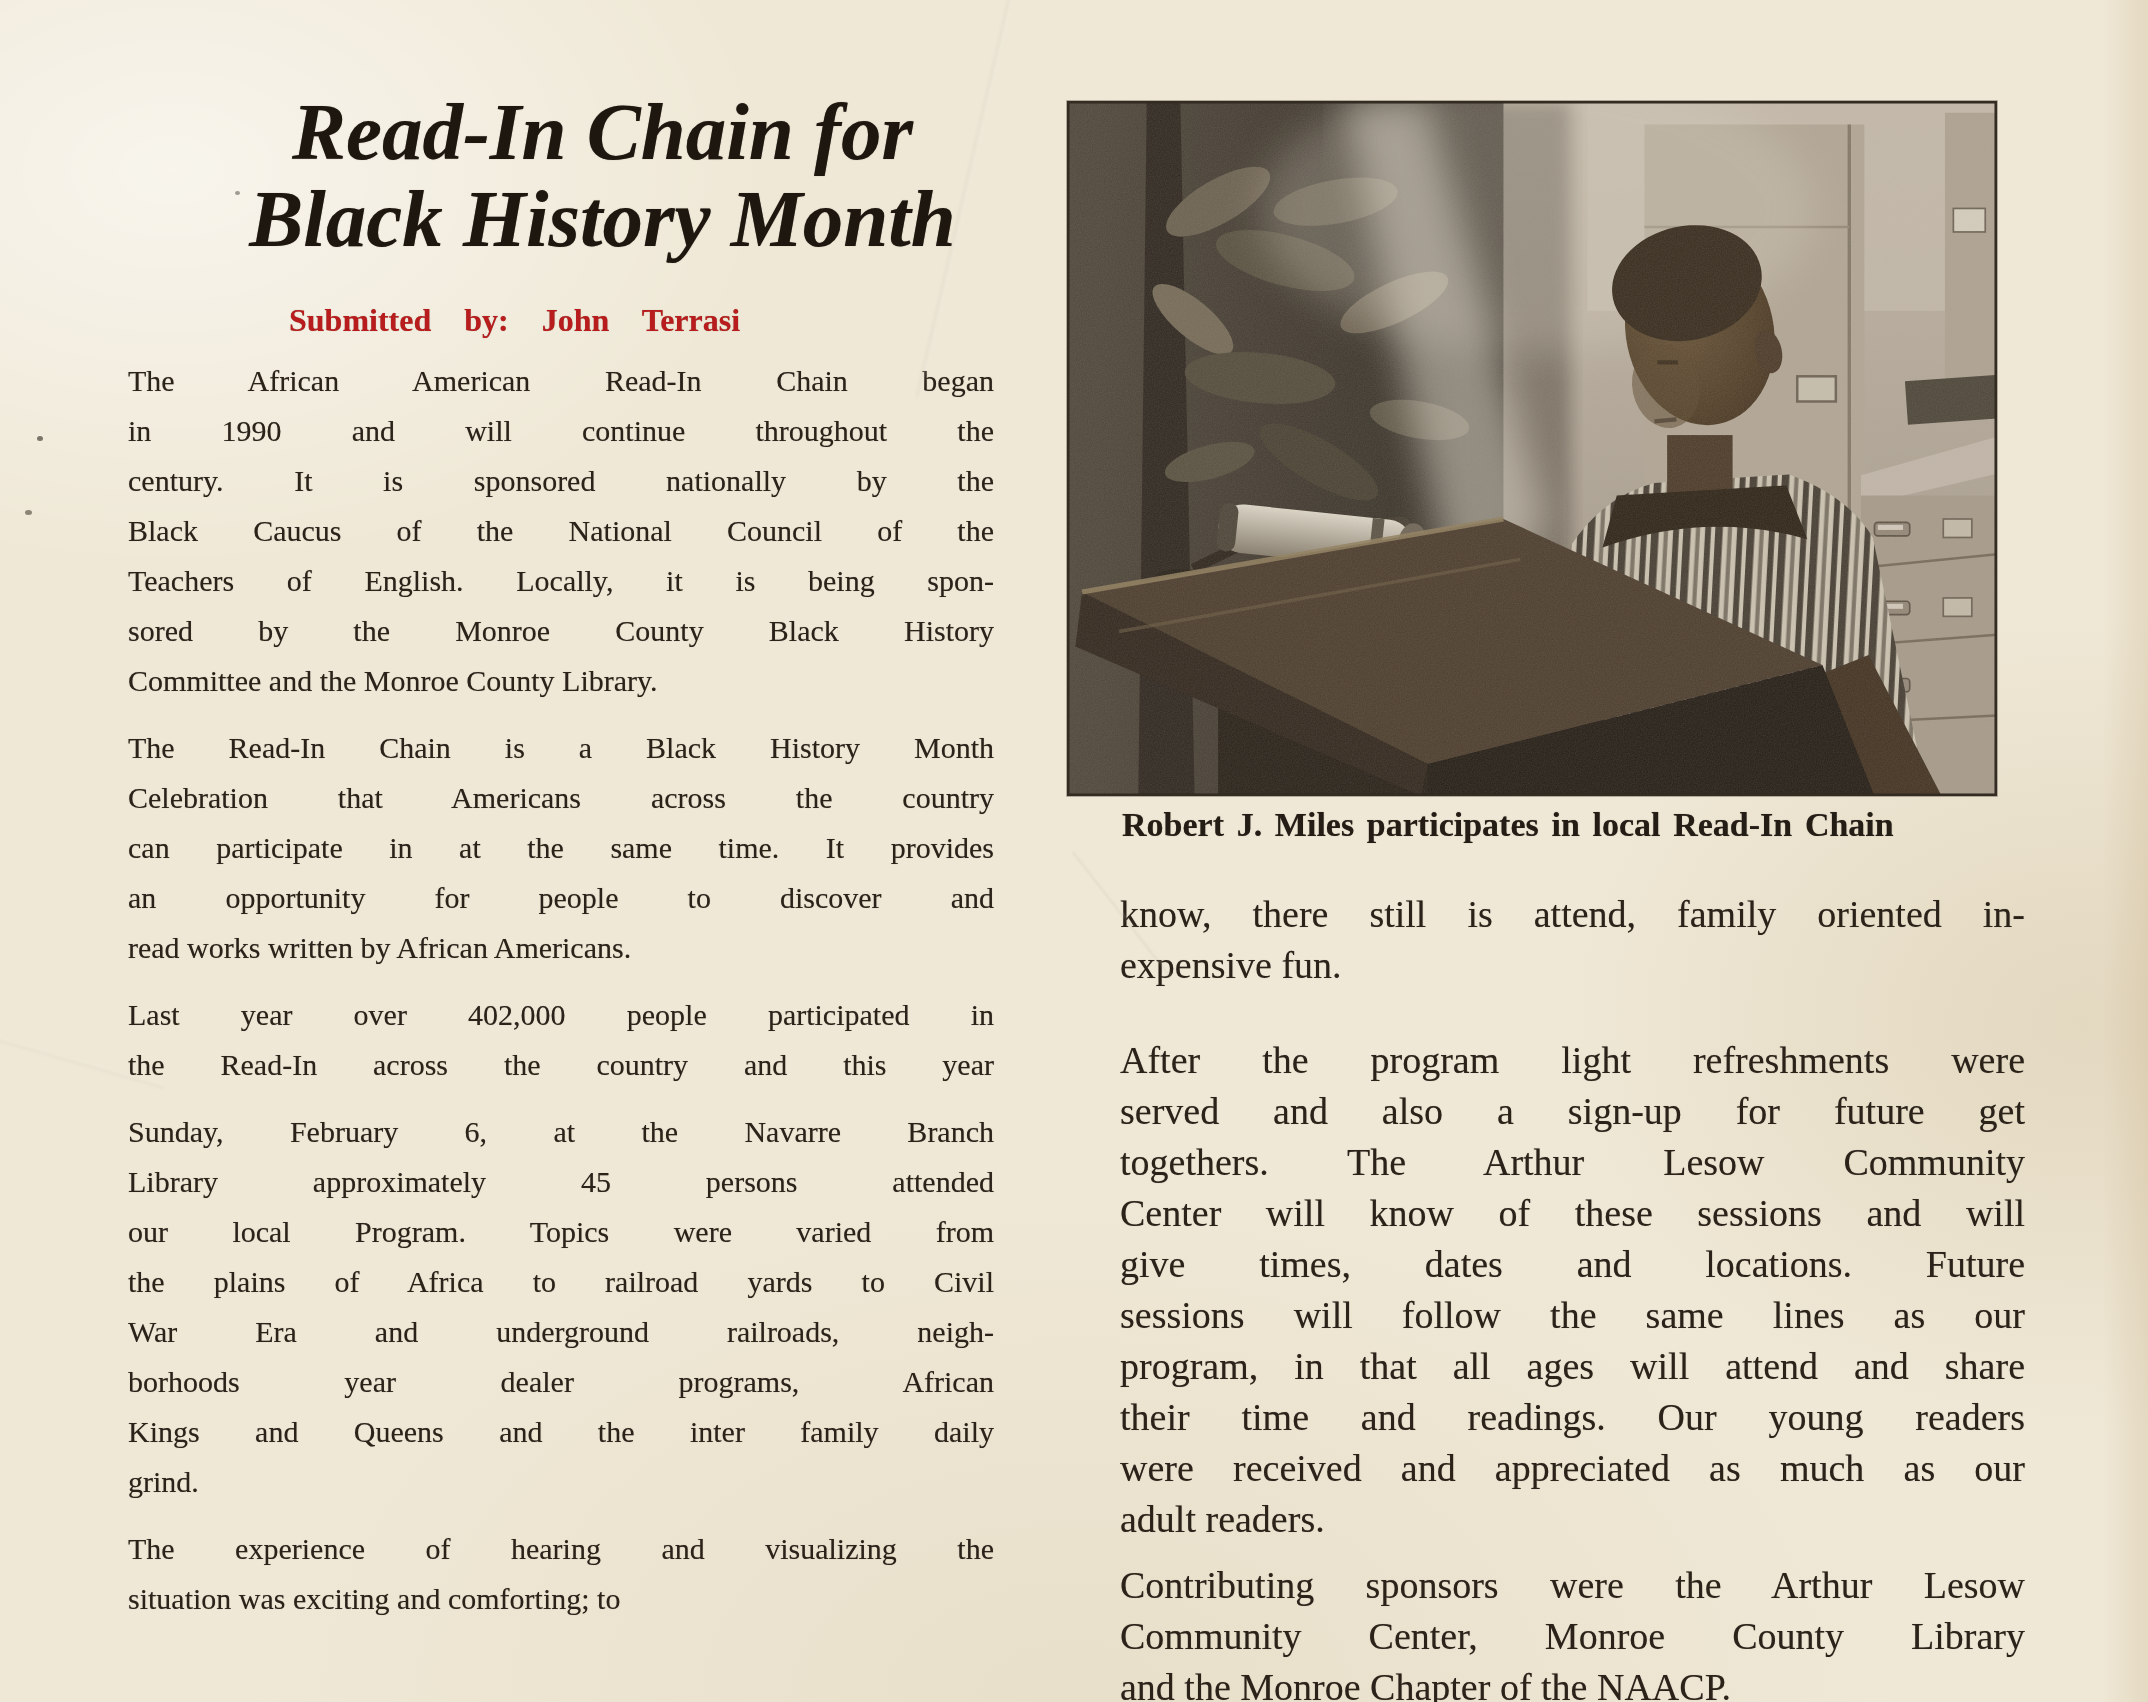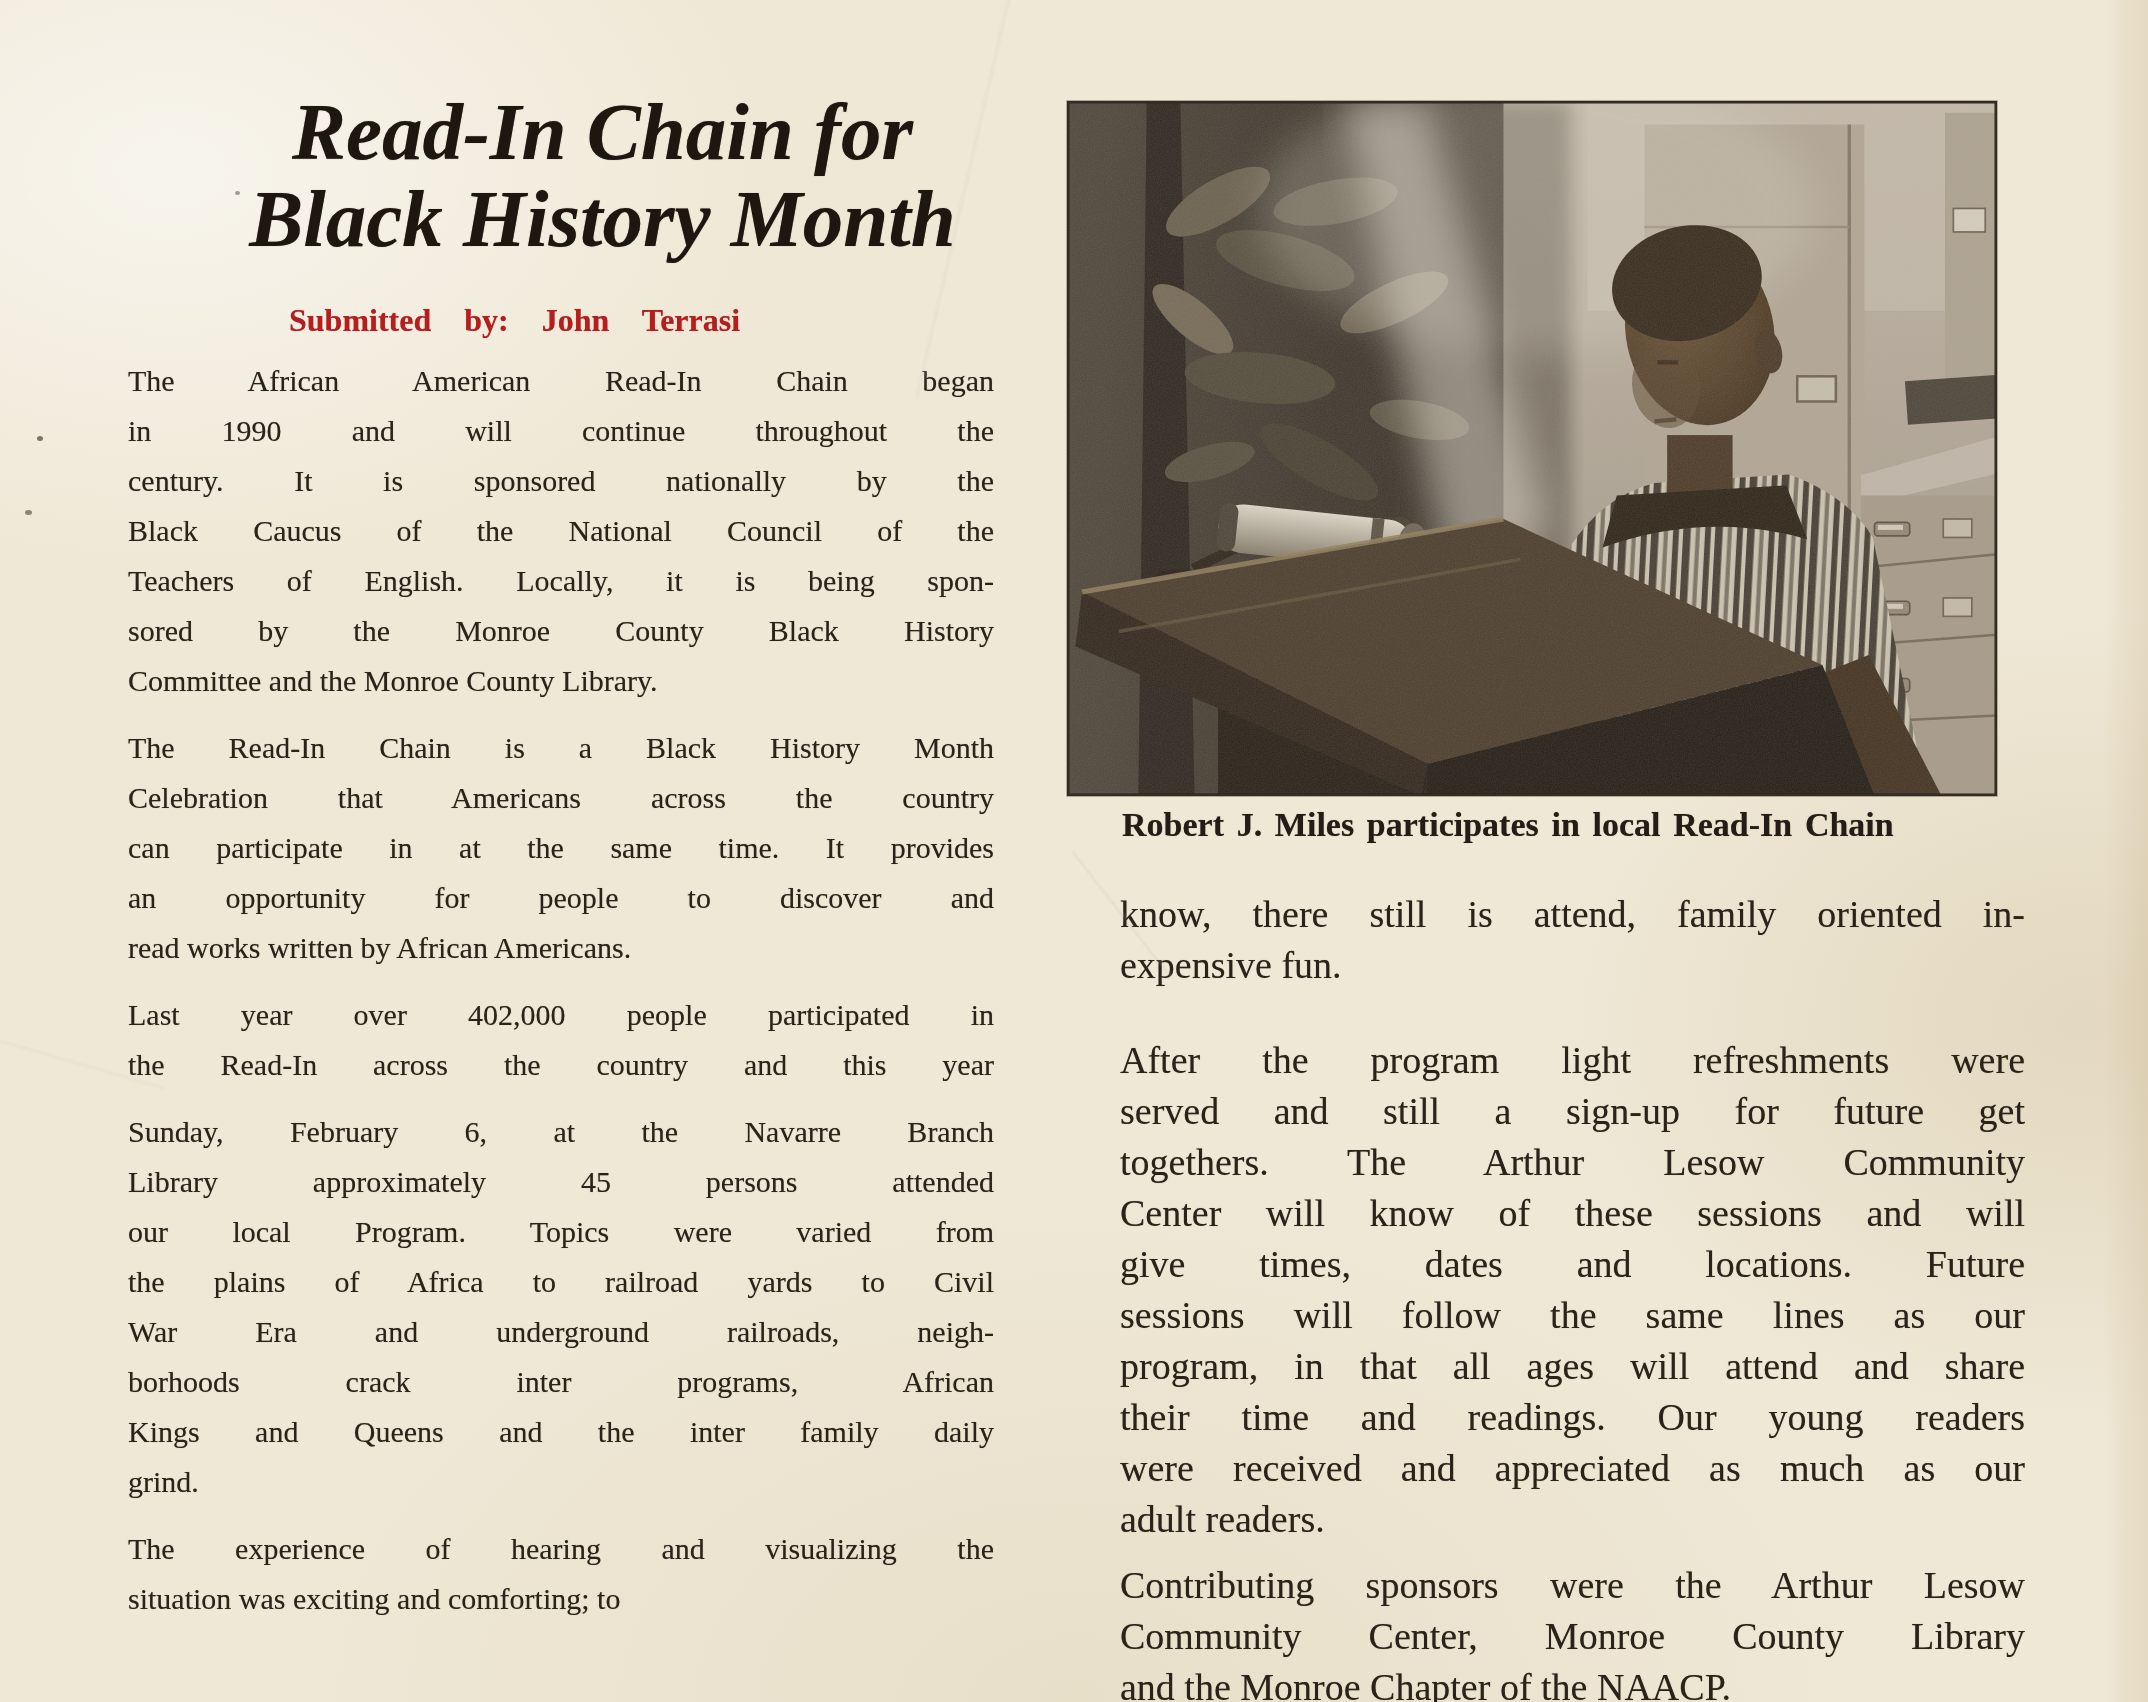--- a/index.html
+++ b/index.html
@@ -91,21 +91,21 @@
     <div class="para">
       <div class="tline">Last year over 402,000 people participated in</div>
       <div class="tline">the Read-In across the country and this year</div>
     </div>
     <div class="para">
       <div class="tline">Sunday, February 6, at the Navarre Branch</div>
       <div class="tline">Library approximately 45 persons attended</div>
       <div class="tline">our local Program. Topics were varied from</div>
       <div class="tline">the plains of Africa to railroad yards to Civil</div>
       <div class="tline">War Era and underground railroads, neigh-</div>
-      <div class="tline">borhoods crack inter programs, African</div>
+      <div class="tline">borhoods year dealer programs, African</div>
       <div class="tline">Kings and Queens and the inter family daily</div>
       <div class="tline last">grind.</div>
     </div>
     <div class="para">
       <div class="tline">The experience of hearing and visualizing the</div>
       <div class="tline last">situation was exciting and comforting; to</div>
     </div>
   </div>
 
 <div class="abs" id="photo">
@@ -241,21 +241,21 @@
 
 <div class="abs" id="caption">Robert J. Miles participates in local Read-In Chain</div>
 
 <div class="abs col" id="right-col">
     <div class="para">
       <div class="tline">know, there still is attend, family oriented in-</div>
       <div class="tline last">expensive fun.</div>
     </div>
     <div class="para">
       <div class="tline">After the program light refreshments were</div>
-      <div class="tline">served and still a sign-up for future get</div>
+      <div class="tline">served and also a sign-up for future get</div>
       <div class="tline">togethers. The Arthur Lesow Community</div>
       <div class="tline">Center will know of these sessions and will</div>
       <div class="tline">give times, dates and locations. Future</div>
       <div class="tline">sessions will follow the same lines as our</div>
       <div class="tline">program, in that all ages will attend and share</div>
       <div class="tline">their time and readings. Our young readers</div>
       <div class="tline">were received and appreciated as much as our</div>
       <div class="tline last">adult readers.</div>
     </div>
     <div class="para">

